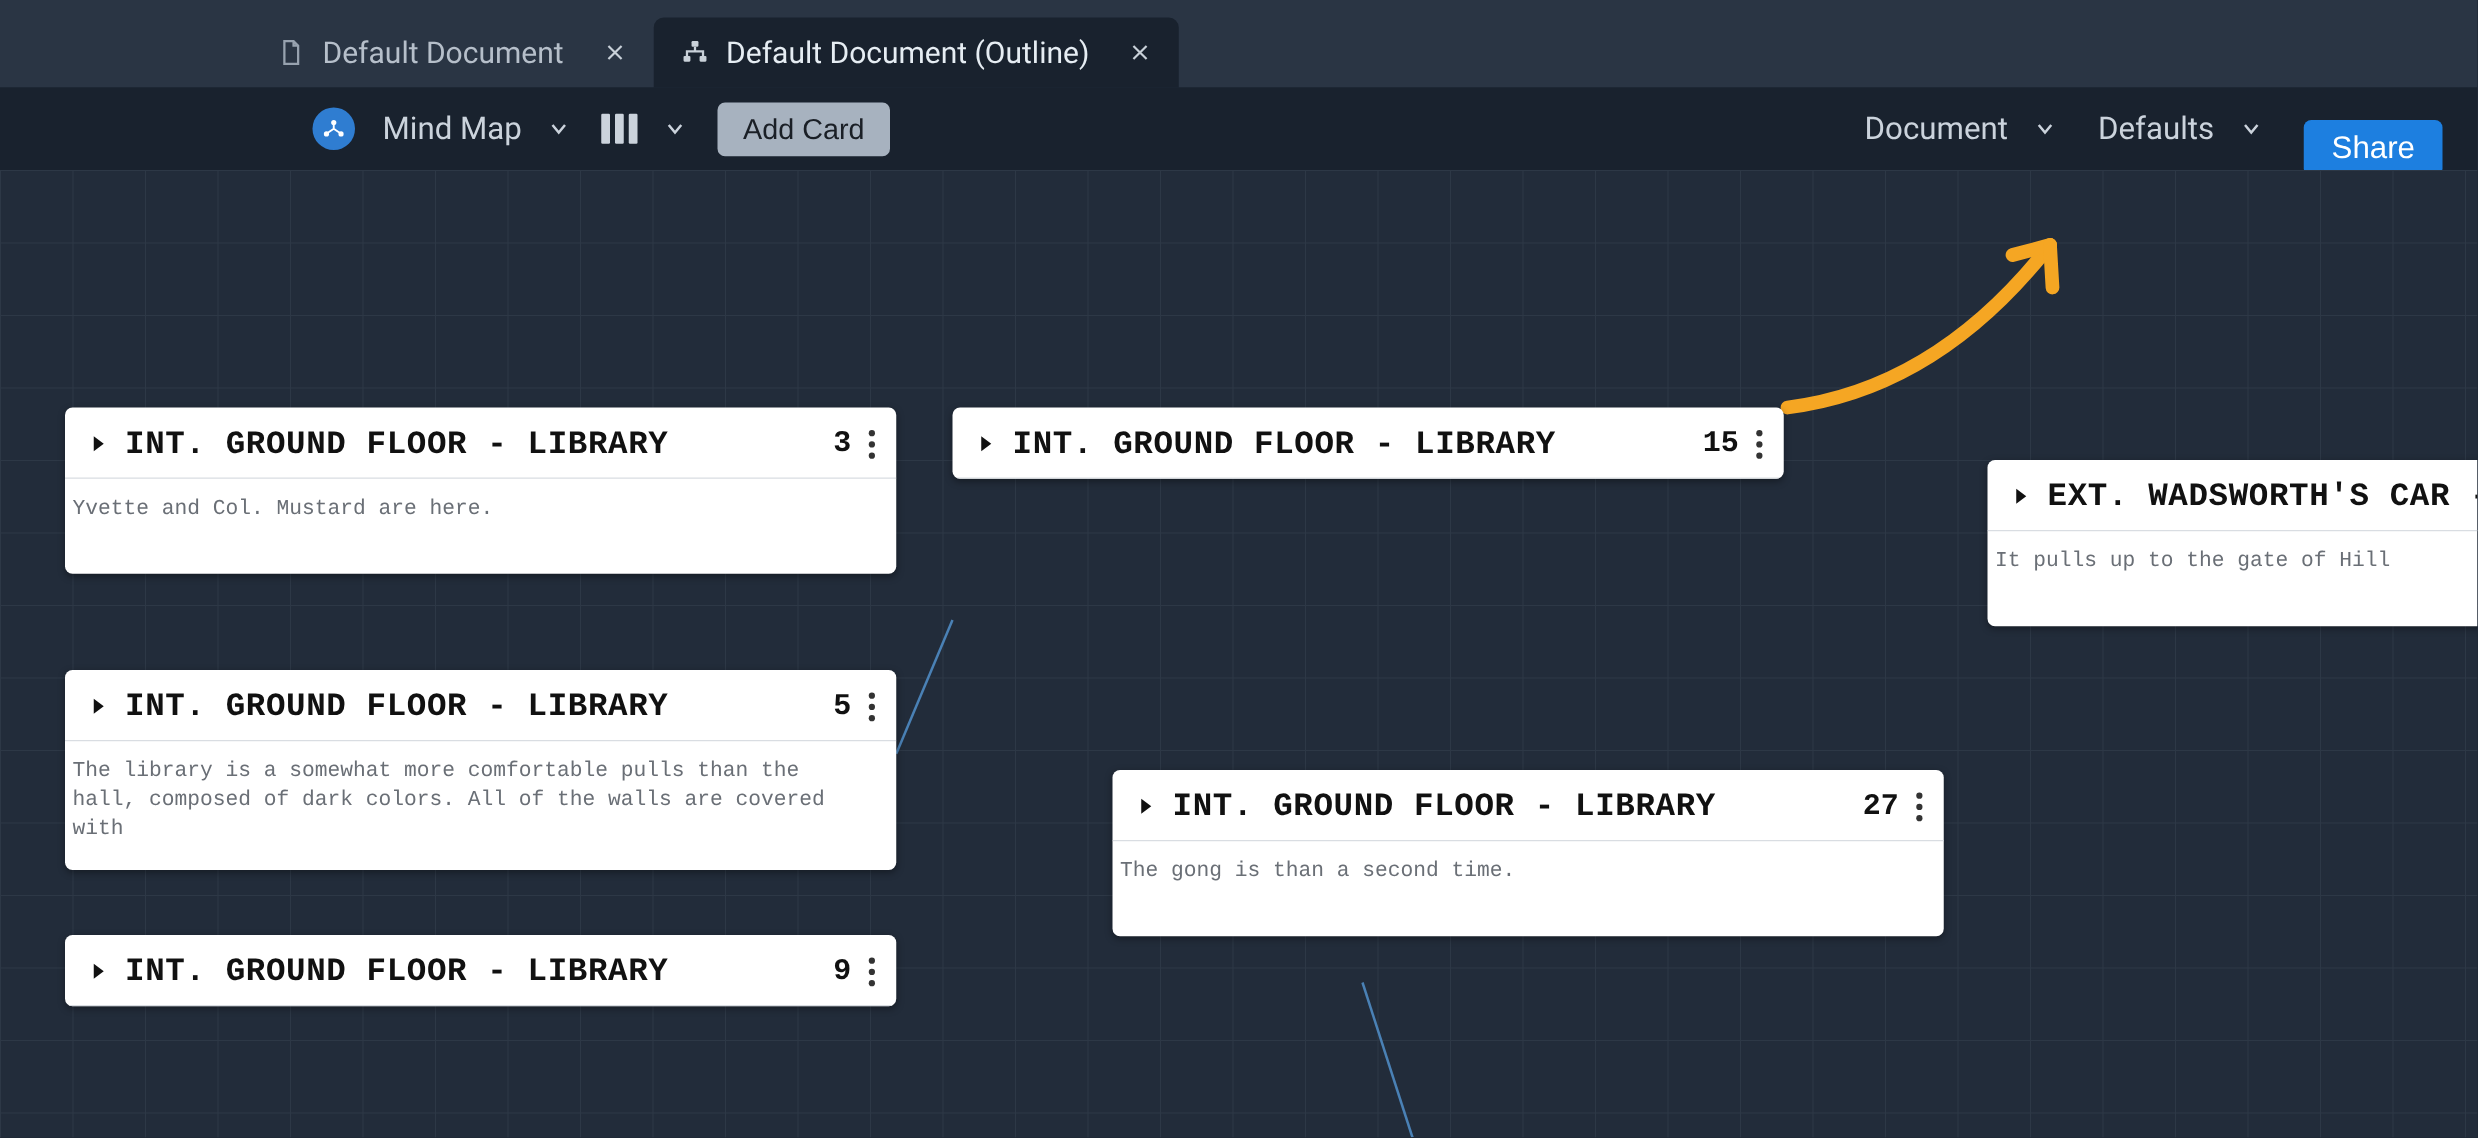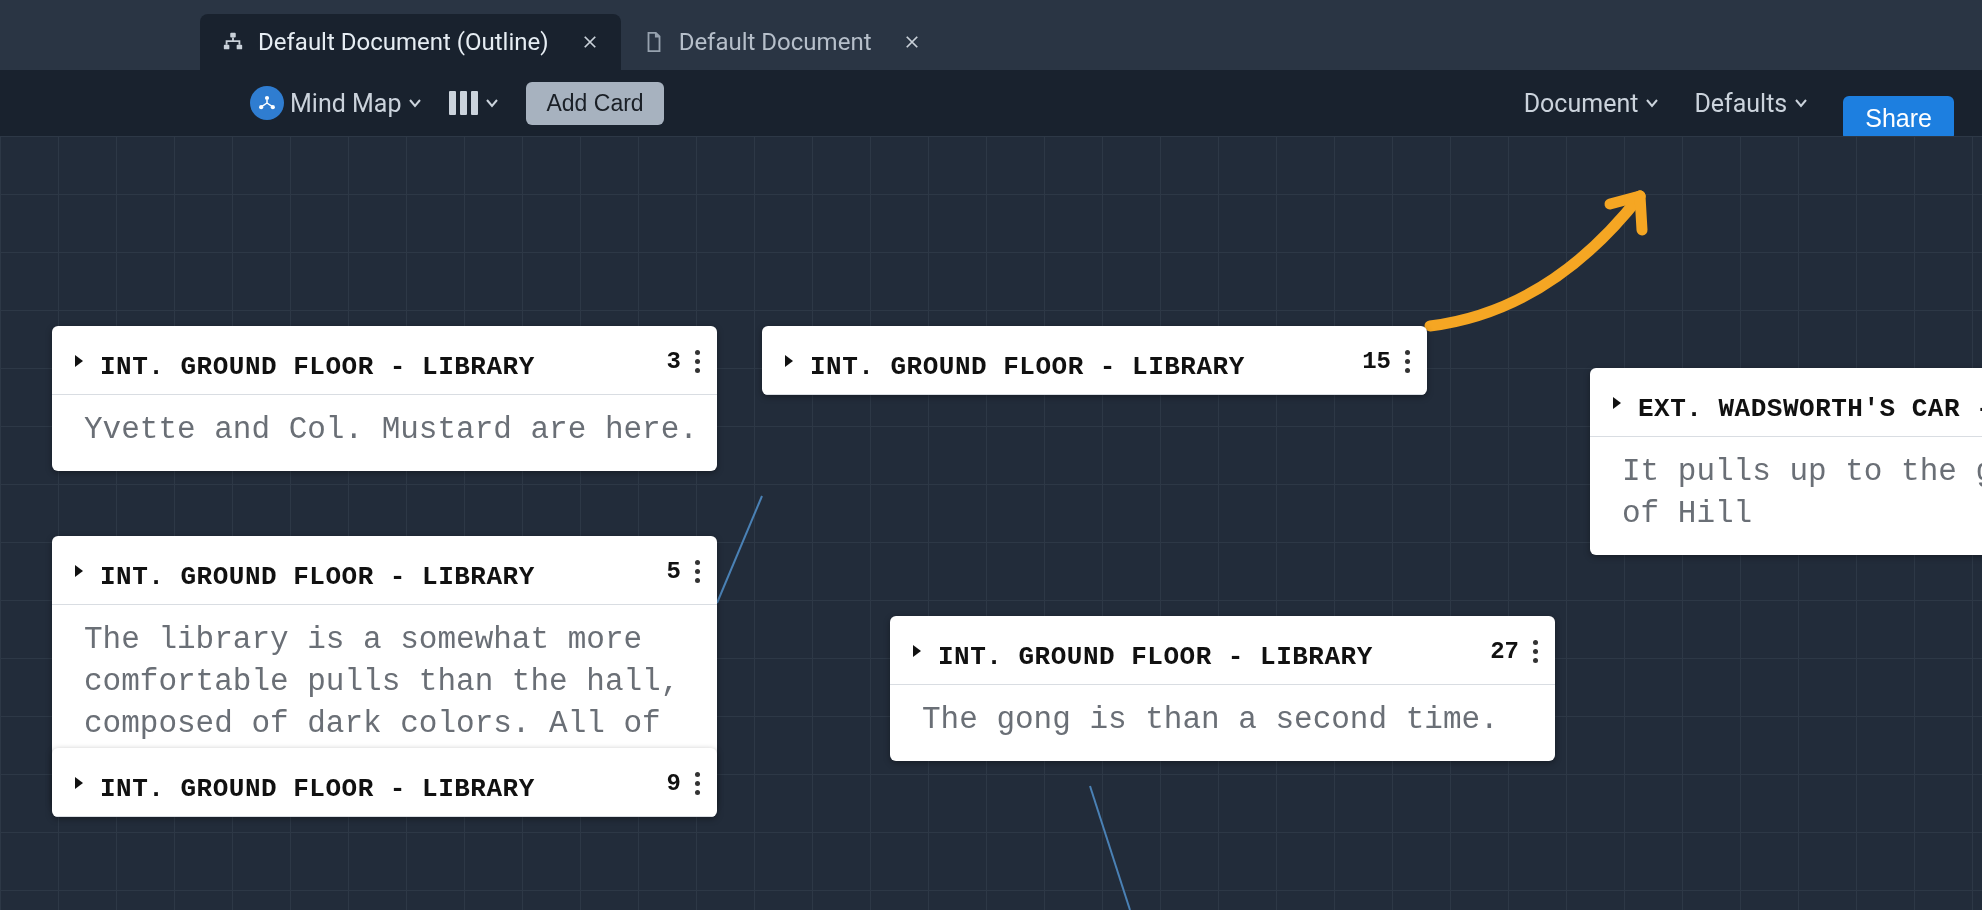--- a/index.html
+++ b/index.html
@@ -52,21 +52,21 @@
     align-items: center;
     padding: 0 28px 0 250px;
     gap: 26px;
     font-size: 25px;
   }
   .toolbar-left { display: flex; align-items: center; gap: 26px; }
   .toolbar-spacer { flex: 1; }
   .toolbar-right { display: flex; align-items: center; gap: 34px; }
 
   .tb-item {
-    display: inline-flex; align-items: center; gap: 6px;
+    display: inline-flex; align-items: center; gap: 22px;
     color: #cbd3dc; cursor: pointer; justify-content: center;
   }
   .tb-item svg { flex-shrink: 0; }
 
   .mindmap-icon {
     width: 34px; height: 34px; border-radius: 50%;
     background: #2f7dd1;
     display: inline-flex; align-items: center; justify-content: center;
   }
 
@@ -144,87 +144,86 @@
   .card-title {
     font-family: "Courier New", monospace;
     font-weight: 700;
     font-size: 26px;
     letter-spacing: .5px;
     color: #111;
     flex: 1;
     white-space: nowrap;
     overflow: hidden;
     text-overflow: ellipsis;
-    margin-top: 12px;
   }
   .card-num {
     font-family: "Courier New", monospace;
     font-weight: 700;
     font-size: 24px;
     color: #111;
   }
   .card-menu {
     width: 6px;
     display: flex; flex-direction: column; gap: 4px;
     cursor: pointer;
     padding: 2px;
   }
   .card-menu span {
     width: 5px; height: 5px; border-radius: 50%; background: #333;
   }
   .card-body {
-    padding: 14px 18px 20px 32px;
+    padding: 14px 18px 20px 6px;
     font-family: "Courier New", monospace;
-    font-size: 31px;
+    font-size: 17px;
     line-height: 1.35;
     color: #6a6f76;
     min-height: 76px;
     white-space: normal;
   }
 
   
   .arrow-annotation {
     position: absolute;
     pointer-events: none;
   }
 </style>
 </head>
 <body>
 
 <div class="tabstrip">
+  <div class="tab inactive">
+    <span class="tab-icon">
+      <svg viewBox="0 0 24 24" width="22" height="22" fill="#97a2af">
+          <path d="M6 2h8l4 4v16H6z M14 2v4h4" fill="none" stroke="#97a2af" stroke-width="2"></path>
+        </svg>
+    </span>
+    <span class="tab-label">Default Document</span>
+    <span class="tab-close">
+      <svg viewBox="0 0 16 16" width="14" height="14">
+          <path d="M2 2l12 12M14 2L2 14" stroke="#c9d1d9" stroke-width="2"></path>
+        </svg>
+    </span>
+  </div>
+
   <div class="tab active">
     <span class="tab-icon">
       <svg viewBox="0 0 24 24" width="22" height="22" fill="#c9d1d9">
         <rect x="9" y="2" width="6" height="5" rx="1"></rect>
         <rect x="2" y="15" width="6" height="5" rx="1"></rect>
         <rect x="16" y="15" width="6" height="5" rx="1"></rect>
         <path d="M12 7v4M12 11H5v4M12 11h7v4" stroke="#c9d1d9" stroke-width="2" fill="none"></path>
       </svg>
     </span>
     <span class="tab-label">Default Document (Outline)</span>
     <span class="tab-close">
       <svg viewBox="0 0 16 16" width="14" height="14">
           <path d="M2 2l12 12M14 2L2 14" stroke="#c9d1d9" stroke-width="2"></path>
         </svg>
     </span>
   </div>
-
-  <div class="tab inactive">
-    <span class="tab-icon">
-      <svg viewBox="0 0 24 24" width="22" height="22" fill="#97a2af">
-          <path d="M6 2h8l4 4v16H6z M14 2v4h4" fill="none" stroke="#97a2af" stroke-width="2"></path>
-        </svg>
-    </span>
-    <span class="tab-label">Default Document</span>
-    <span class="tab-close">
-      <svg viewBox="0 0 16 16" width="14" height="14">
-          <path d="M2 2l12 12M14 2L2 14" stroke="#c9d1d9" stroke-width="2"></path>
-        </svg>
-    </span>
-  </div>
 </div>
 
 <div class="toolbar">
   <div class="toolbar-left">
     <div class="tb-item">
       <span class="mindmap-icon">
         <svg viewBox="0 0 24 24" width="20" height="20" fill="#fff">
           <circle cx="12" cy="6" r="2.5"></circle>
           <circle cx="5" cy="17" r="2.5"></circle>
           <circle cx="19" cy="17" r="2.5"></circle>

